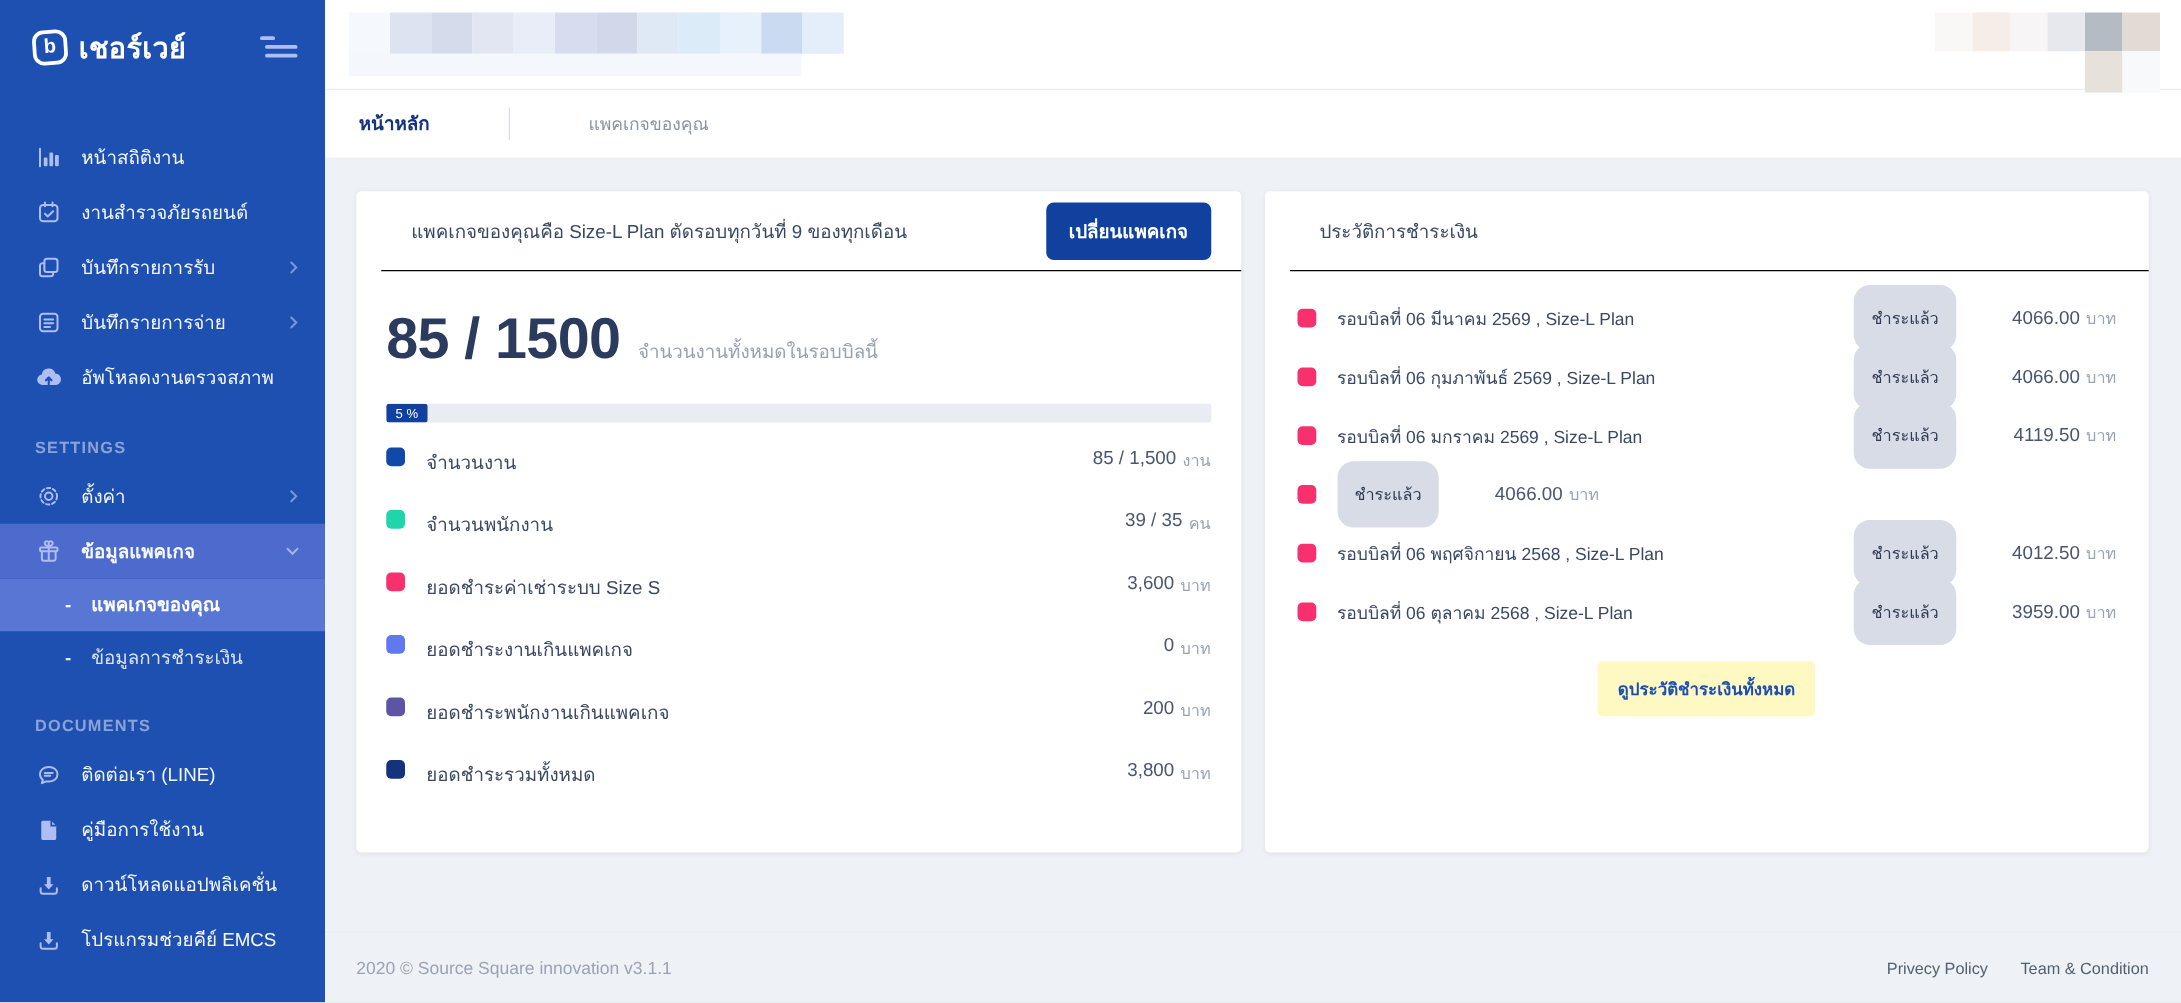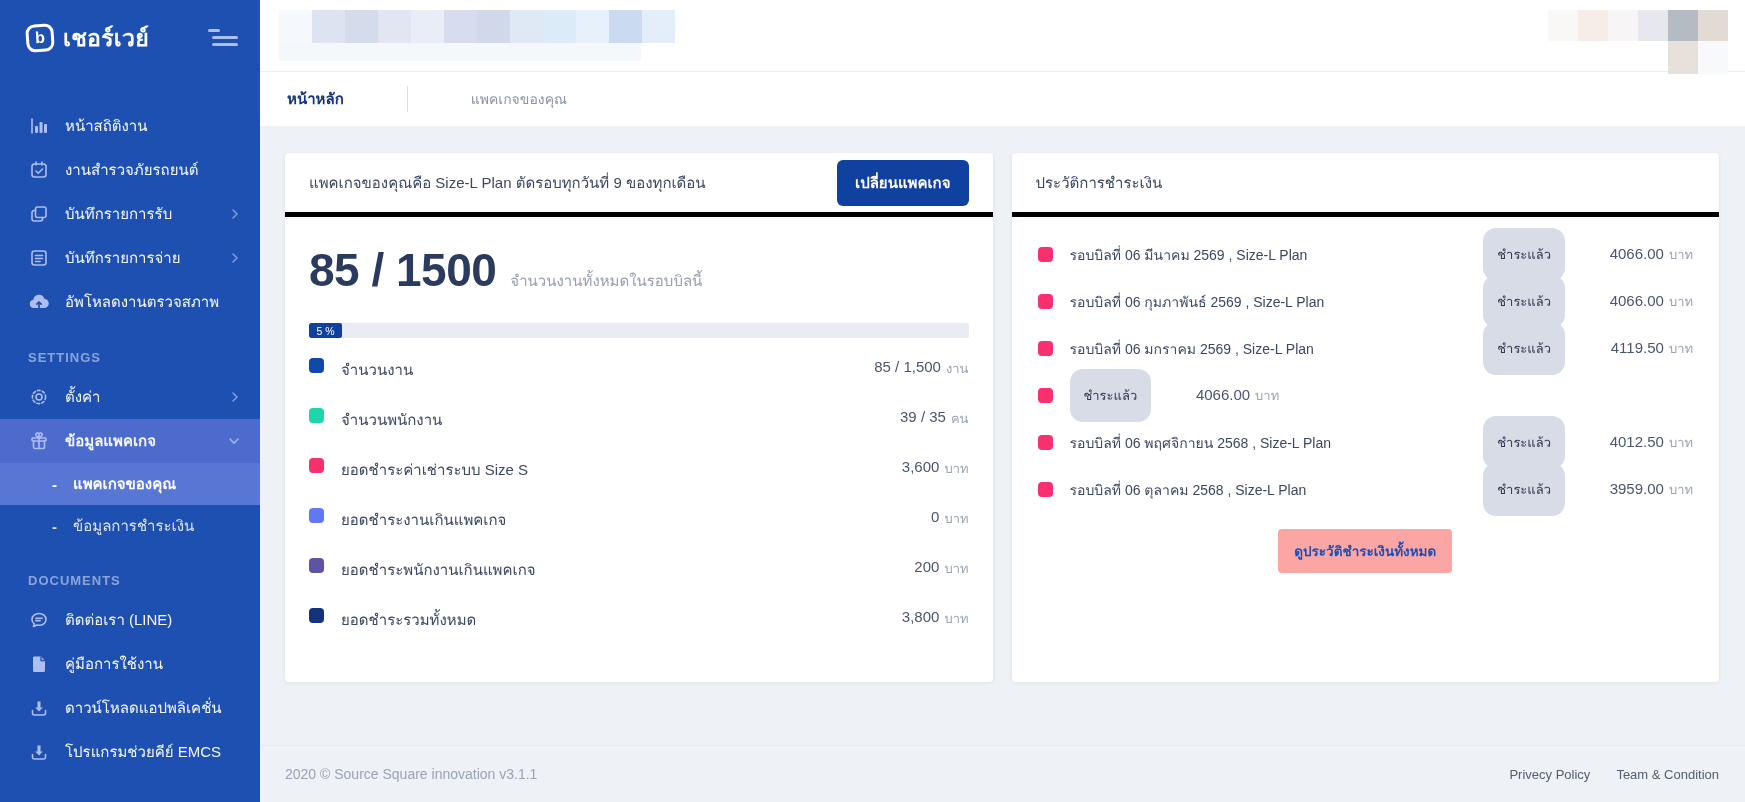--- a/index.html
+++ b/index.html
@@ -45,21 +45,21 @@
   .mosaic-sub2 .blk { width:30px; height:33px; }
 
   .crumb-bar { background:#fff; height:54px; display:flex; align-items:center; padding-left:27px;gap:41px; }
   .crumb-current { font-size:15px; font-weight:bold; color:#16337d; cursor:pointer; }
   .crumb-sep { width:1px; height:26px; background:#d9dde6; margin:0 22px; }
   .crumb-page { font-size:14px; color:#8a93a5; }
 
   .body { flex:1; padding:27px 26px 0 25px; }
   .cards { display:flex; gap:19px; }
   .card { flex:1; background:#fff; border-radius:4px; box-shadow:0 1px 4px rgba(21,34,70,.07); min-height:484px; display:flex; flex-direction:column; }
-  .card-head { min-height:64px; display:flex; align-items:center; justify-content:space-between; padding:0 24px; border-bottom:5px solid #000000; }
+  .card-head { min-height:64px; display:flex; align-items:center; justify-content:space-between; padding:0 24px; border-bottom:1px solid #000000;margin-left:20px; }
   .card-title { font-size:15px; color:#3b4863; font-weight:500; }
   .btn-primary { background:#10419f; color:#fff; border:none; border-radius:6px; font-family:inherit; font-size:15px; font-weight:bold; padding:11px 18px; cursor:pointer; }
 
   .usage-body { padding:20px 24px 24px; }
   .big-row { display:flex; align-items:baseline; margin-top:6px; }
   .big-num { font-size:46px; font-weight:bold; color:#2b3b5e; letter-spacing:-.5px; }
   .big-label { font-size:15px; color:#98a0b1; margin-left:14px; }
   .progress { margin-top:26px; height:15px; background:#e9ecf2; border-radius:2px; position:relative; overflow:hidden; }
   .progress-fill { height:100%; background:#10419f; border-radius:2px; color:#fff; font-size:10.5px; display:flex; align-items:center; justify-content:center; white-space:nowrap; }
   .legend { margin-top:20px; }
@@ -68,21 +68,21 @@
   .legend-label { flex:1; font-size:15px; color:#3b4863; }
   .legend-val { font-size:15px; color:#4a5570; font-weight:500; }
   .unit { font-size:13px; color:#9aa3b5; margin-left:5px; font-weight:normal; }
 
   .pay-body { padding:14px 26px 20px; }
   .pay-row { display:flex; align-items:center; height:47px; }
   .pay-title { flex:1; font-size:14px; color:#3b4863; font-weight:400; }
   .pill { background:#d7dce6; color:#2f3a51; font-size:13px; padding:16px 14px; border-radius:13px; margin-right:16px; white-space:nowrap; }
   .pay-amount { min-width:112px; text-align:right; font-size:15px; color:#4a5570; font-weight:500; }
   .view-all-wrap { text-align:center; margin-top:16px; }
-  .btn-soft { background:#fca5a5; color:#1d4fb3; border:none; border-radius:4px; font-family:inherit; font-size:13.5px; font-weight:bold; padding:11px 16px; cursor:pointer; }
+  .btn-soft { background:#fef9c3; color:#1d4fb3; border:none; border-radius:4px; font-family:inherit; font-size:13.5px; font-weight:bold; padding:11px 16px; cursor:pointer; }
 
   .footer { margin-top:auto; height:57px; border-top:1px solid #e6e9f0; display:flex; align-items:center; justify-content:space-between; padding:0 26px 0 25px; }
   .foot-copy { font-size:14px; color:#9aa3b3; }
   .foot-links { display:flex; gap:26px; }
   .foot-link { font-size:13px; color:#55606f; cursor:pointer; }
 </style>
 </head>
 <body>
 
 <div class="app">

